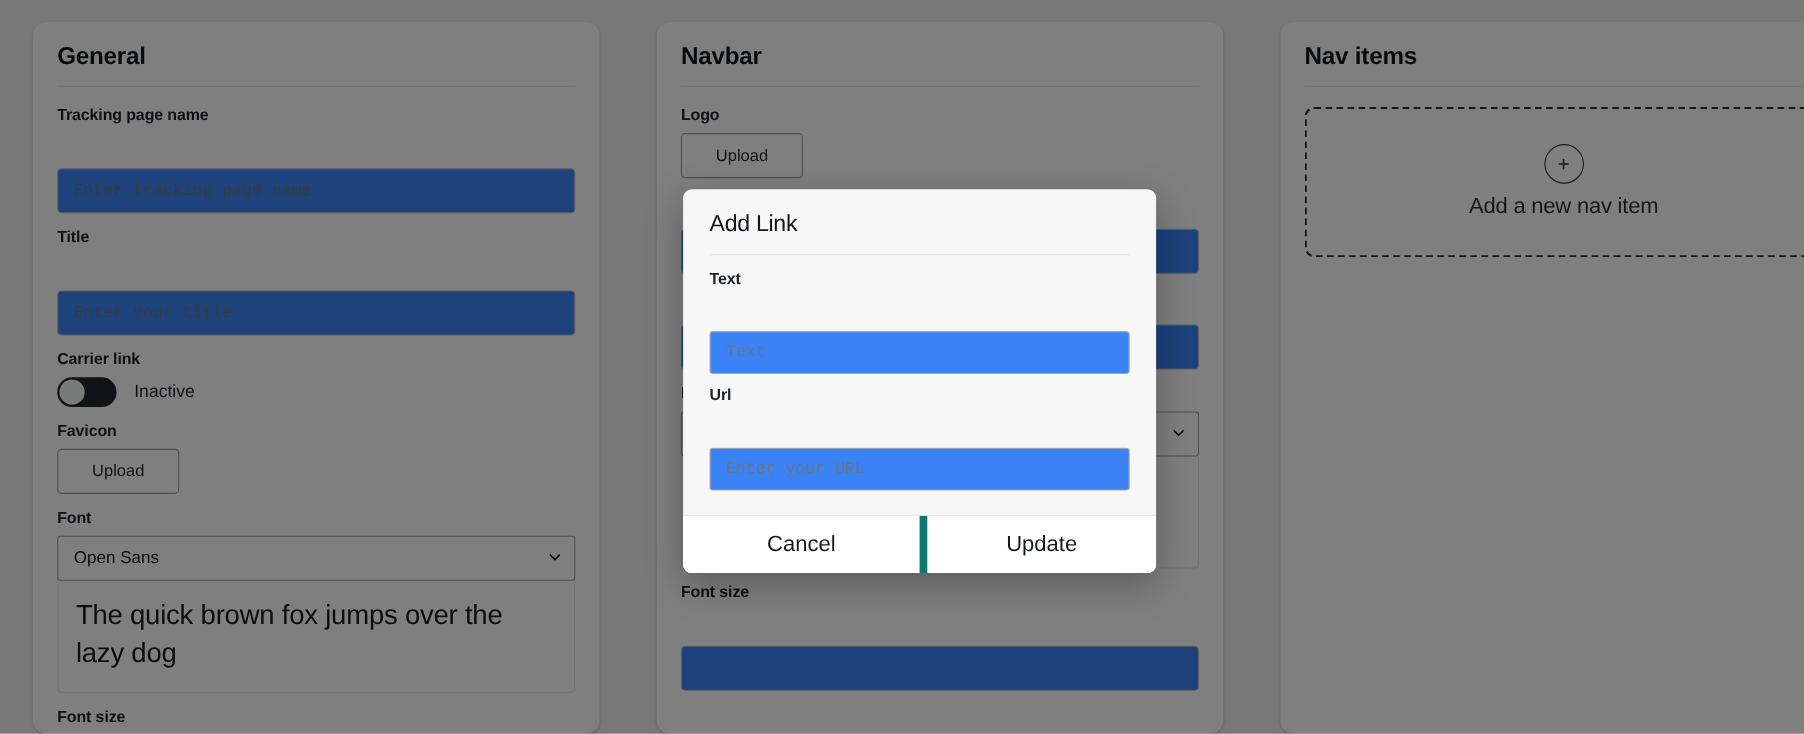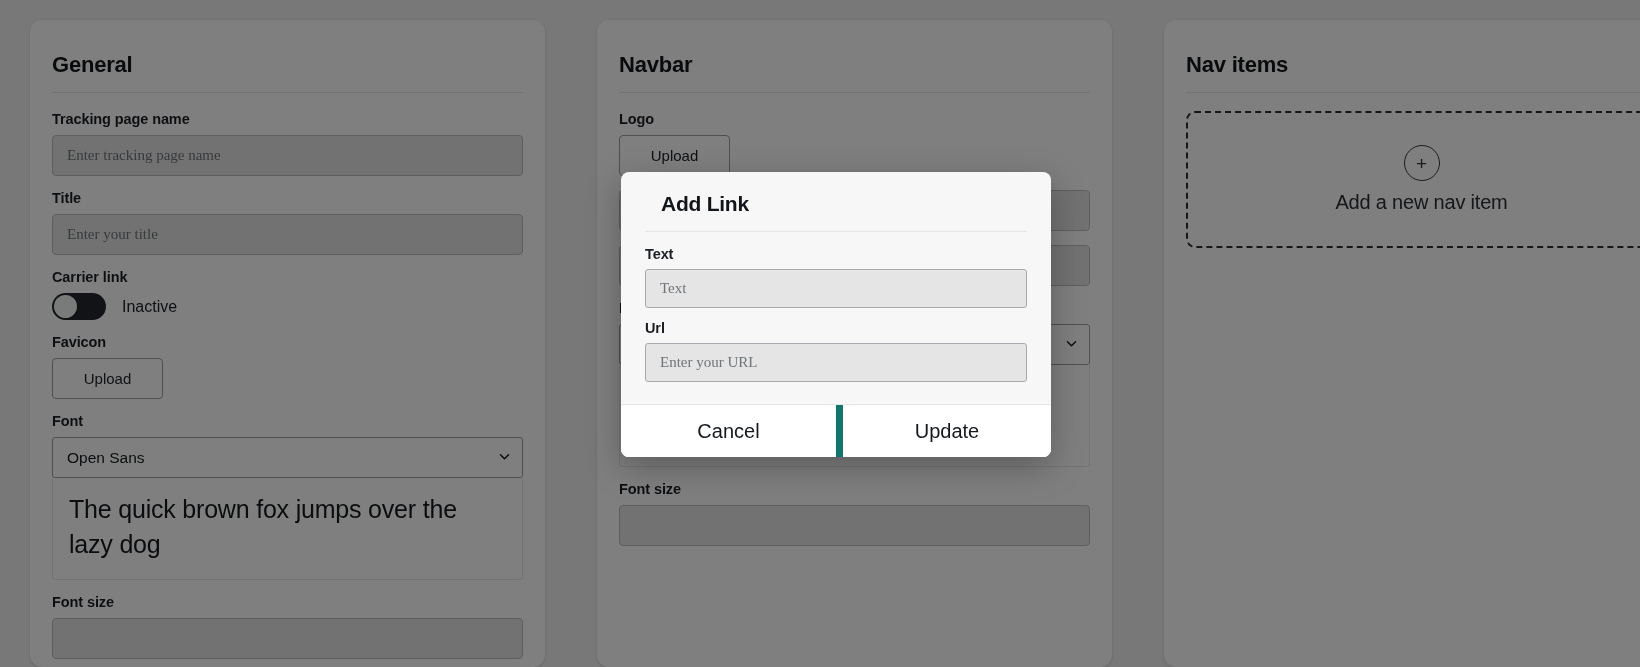--- a/index.html
+++ b/index.html
@@ -34,21 +34,20 @@
   .panel-general { width: 515px; }
   .panel-navbar  { width: 515px; }
   .panel-navitems{ width: 515px; }
 
   .panel-title {
     font-size: 22px;
     font-weight: 600;
     color: #111418;
     letter-spacing: -0.2px;
     padding-bottom: 14px;
-    margin-top: 14px;
   }
   .panel-divider {
     height: 1px;
     background: #e3e5e8;
     margin-bottom: 18px;
   }
 
   .field { margin-bottom: 14px; }
 
   .field-label {
@@ -58,25 +57,26 @@
     color: #1b1f24;
     margin-bottom: 8px;
     letter-spacing: -0.1px;
   }
 
   .text-input {
     width: 100%;
     height: 41px;
     border: 1px solid #b9bcc0;
     border-radius: 4px;
-    background: #e5e5e5;
+    background: #3b82f6;
     padding: 0 14px;
     font-size: 15px;
-    font-family: Liberation Serif, serif;
+    font-family: Liberation Mono, monospace;
     color: #1b1f24;
+    margin-top: 32px;
   }
   .text-input::placeholder { color: #6f7479; }
 
   .upload-btn {
     min-width: 111px;
     height: 41px;
     border: 1px solid #9a9ea3;
     border-radius: 4px;
     background: transparent;
     font-size: 15px;
@@ -177,25 +177,24 @@
     background: #f7f7f8;
     border-radius: 8px;
     box-shadow: 0 10px 34px rgba(0,0,0,0.28);
     overflow: hidden;
   }
   .modal-header {
     padding: 20px 24px 0 24px;
   }
   .modal-title {
     font-size: 21px;
-    font-weight: 700;
+    font-weight: 400;
     color: #111418;
     letter-spacing: -0.25px;
     padding-bottom: 15px;
-    margin-left: 16px;
   }
   .modal-header-divider { height: 1px; background: #e5e6e8; }
   .modal-body { padding: 14px 24px 22px 24px; }
   .modal-body .field { margin-bottom: 12px; }
   .modal-body .field:last-child { margin-bottom: 0; }
   .modal-body .field-label {
     font-size: 14.5px; font-weight: 600; color: #1b1f24; margin-bottom: 7px;
   }
   .modal-body .text-input {
     height: 39px;

